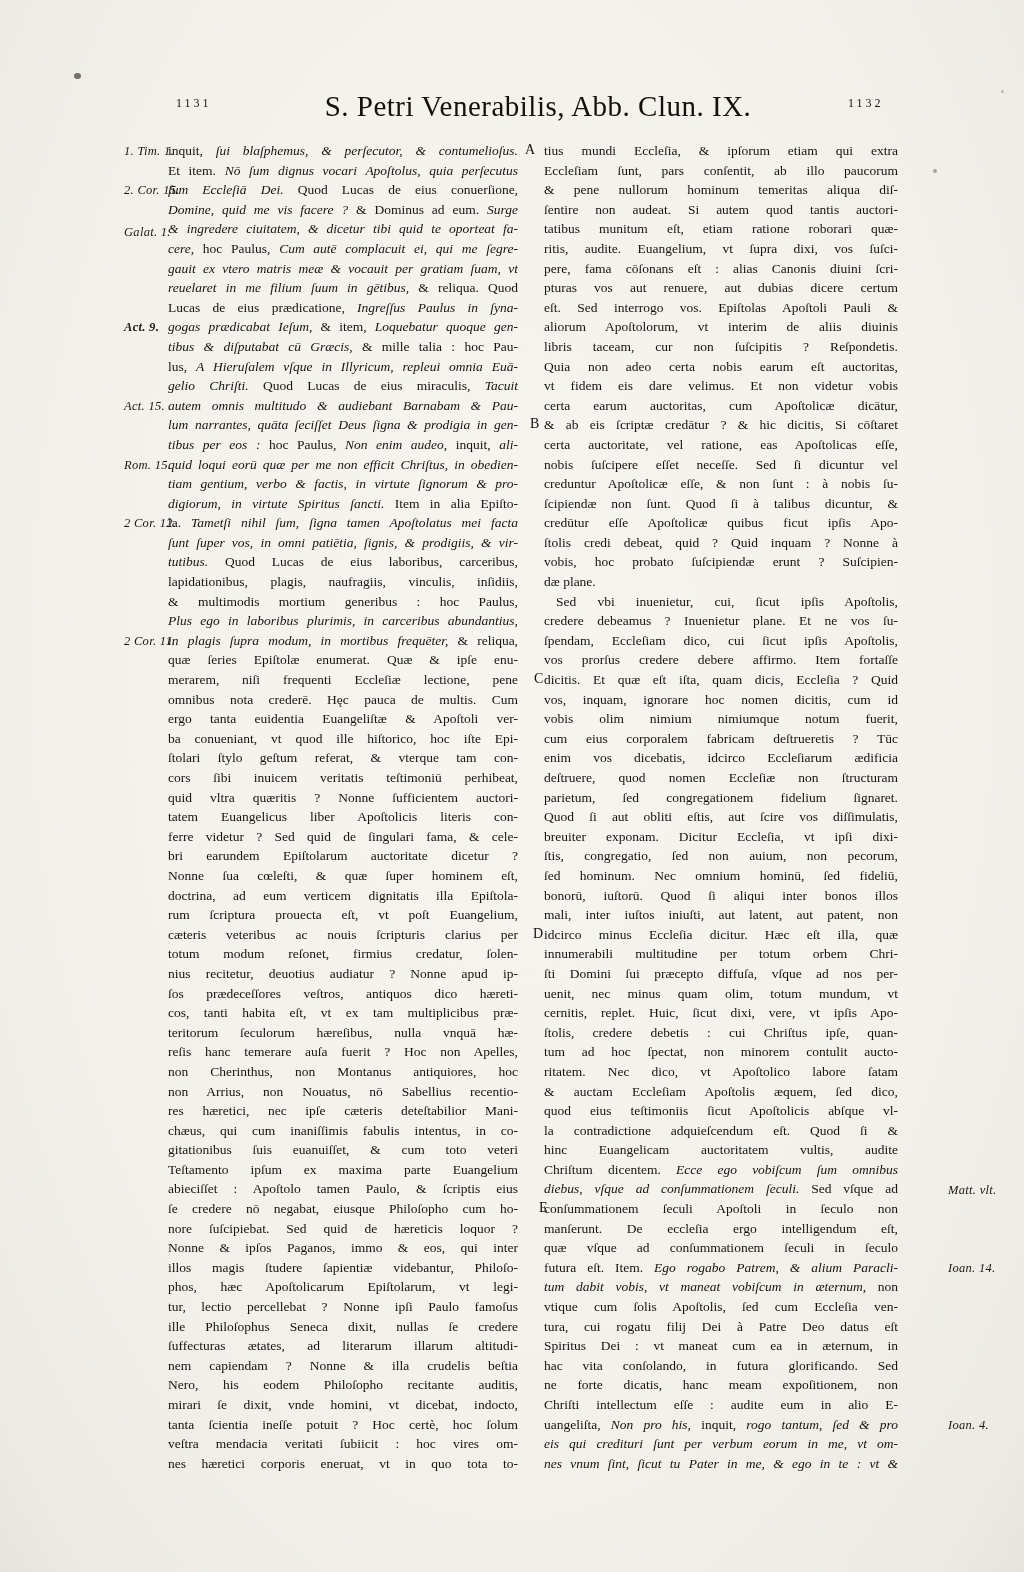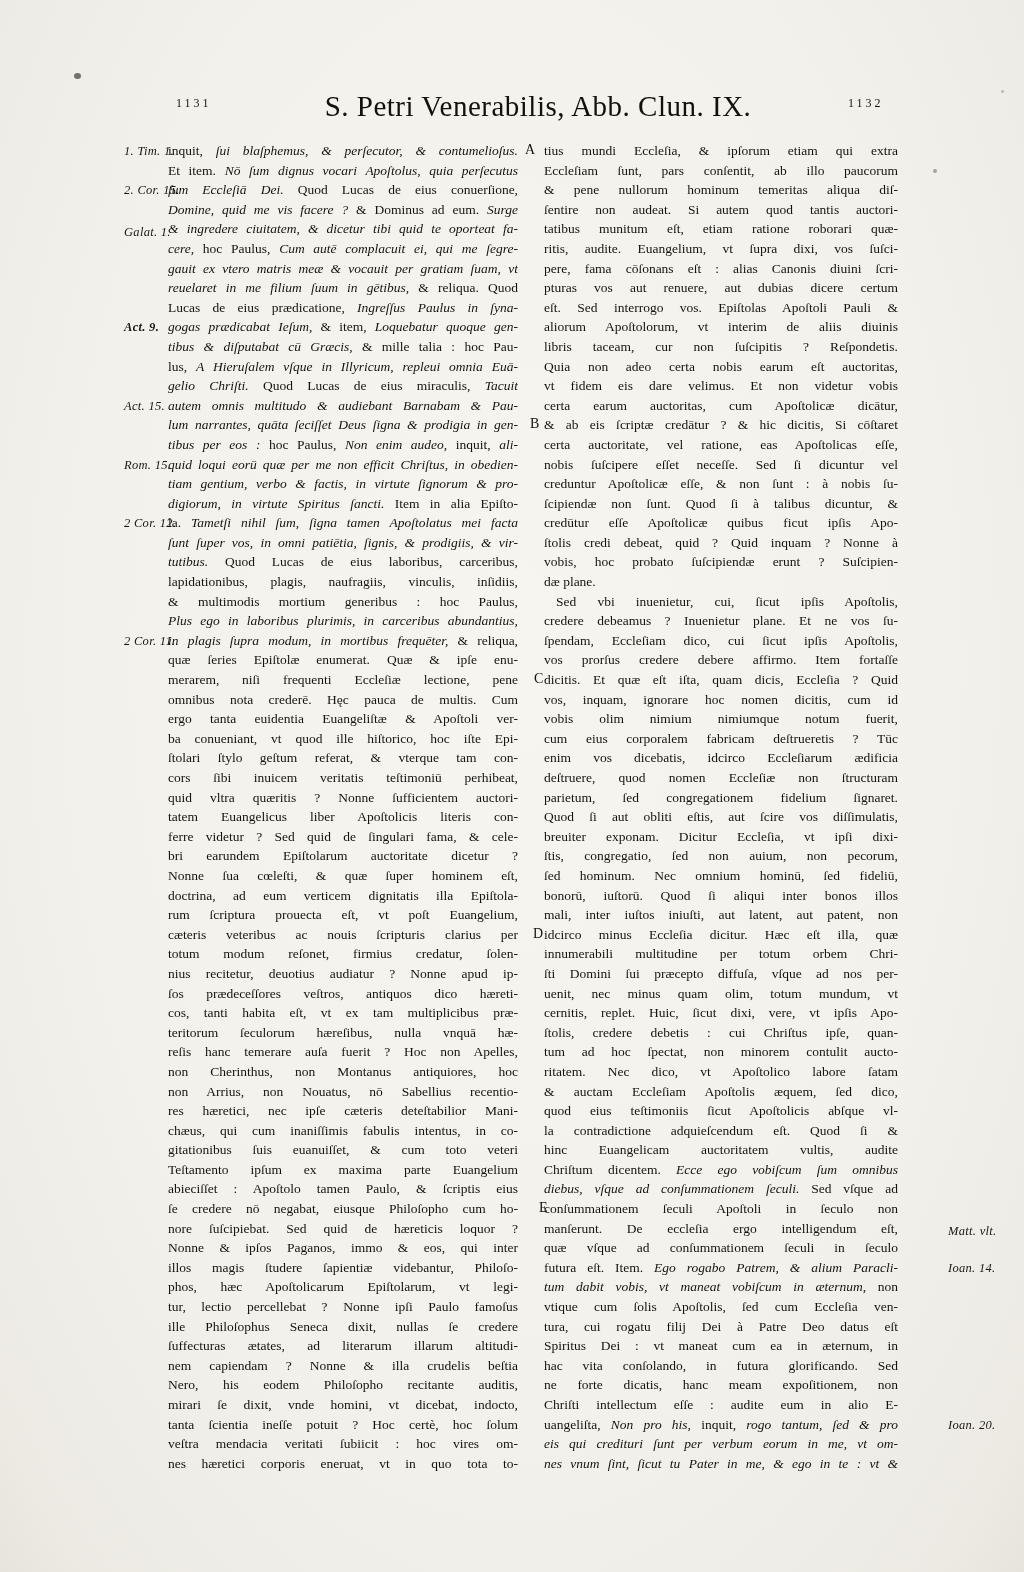--- a/index.html
+++ b/index.html
@@ -200,22 +200,22 @@
       <div class="line"><span class="r">tura, cui rogatu filij Dei à Patre Deo datus eſt</span></div>
       <div class="line"><span class="r">Spiritus Dei : vt maneat cum ea in æternum, in</span></div>
       <div class="line"><span class="r">hac vita conſolando, in futura glorificando. Sed</span></div>
       <div class="line"><span class="r">ne forte dicatis, hanc meam expoſitionem, non</span></div>
       <div class="line"><span class="r">Chriſti intellectum eſſe : audite eum in alio E-</span></div>
       <div class="line"><span class="r">uangeliſta, </span><span class="i">Non pro his, </span><span class="r">inquit, </span><span class="i">rogo tantum, ſed &amp; pro</span></div>
       <div class="line"><span class="i">eis qui credituri ſunt per verbum eorum in me, vt om-</span></div>
       <div class="line"><span class="i">nes vnum ſint, ſicut tu Pater in me, &amp; ego in te : vt &amp;</span></div>
     </div>
   <div class="refs" id="right-refs">
-      <div class="mref" style="top: 1083px; text-align: center;">Matt. vlt.</div>
+      <div class="mref" style="top: 1042px; text-align: center;">Matt. vlt.</div>
       <div class="mref" style="top: 1120.2px;">Ioan. 14.</div>
-      <div class="mref" style="top: 1277px;">Ioan. 20.</div>
+      <div class="mref" style="top: 1277px;">Ioan. 4.</div>
     </div>
 <div class="glet" style="left: 525px; top: 142px;">A</div>
     <div class="glet" style="left: 530px; top: 416.4px;">B</div>
     <div class="glet" style="left: 534px; top: 671.2px;">C</div>
     <div class="glet" style="left: 533px; top: 926px;">D</div>
     <div class="glet" style="left: 539px; top: 1200.4px;">E</div>
   </div>
 
 </body></html>

